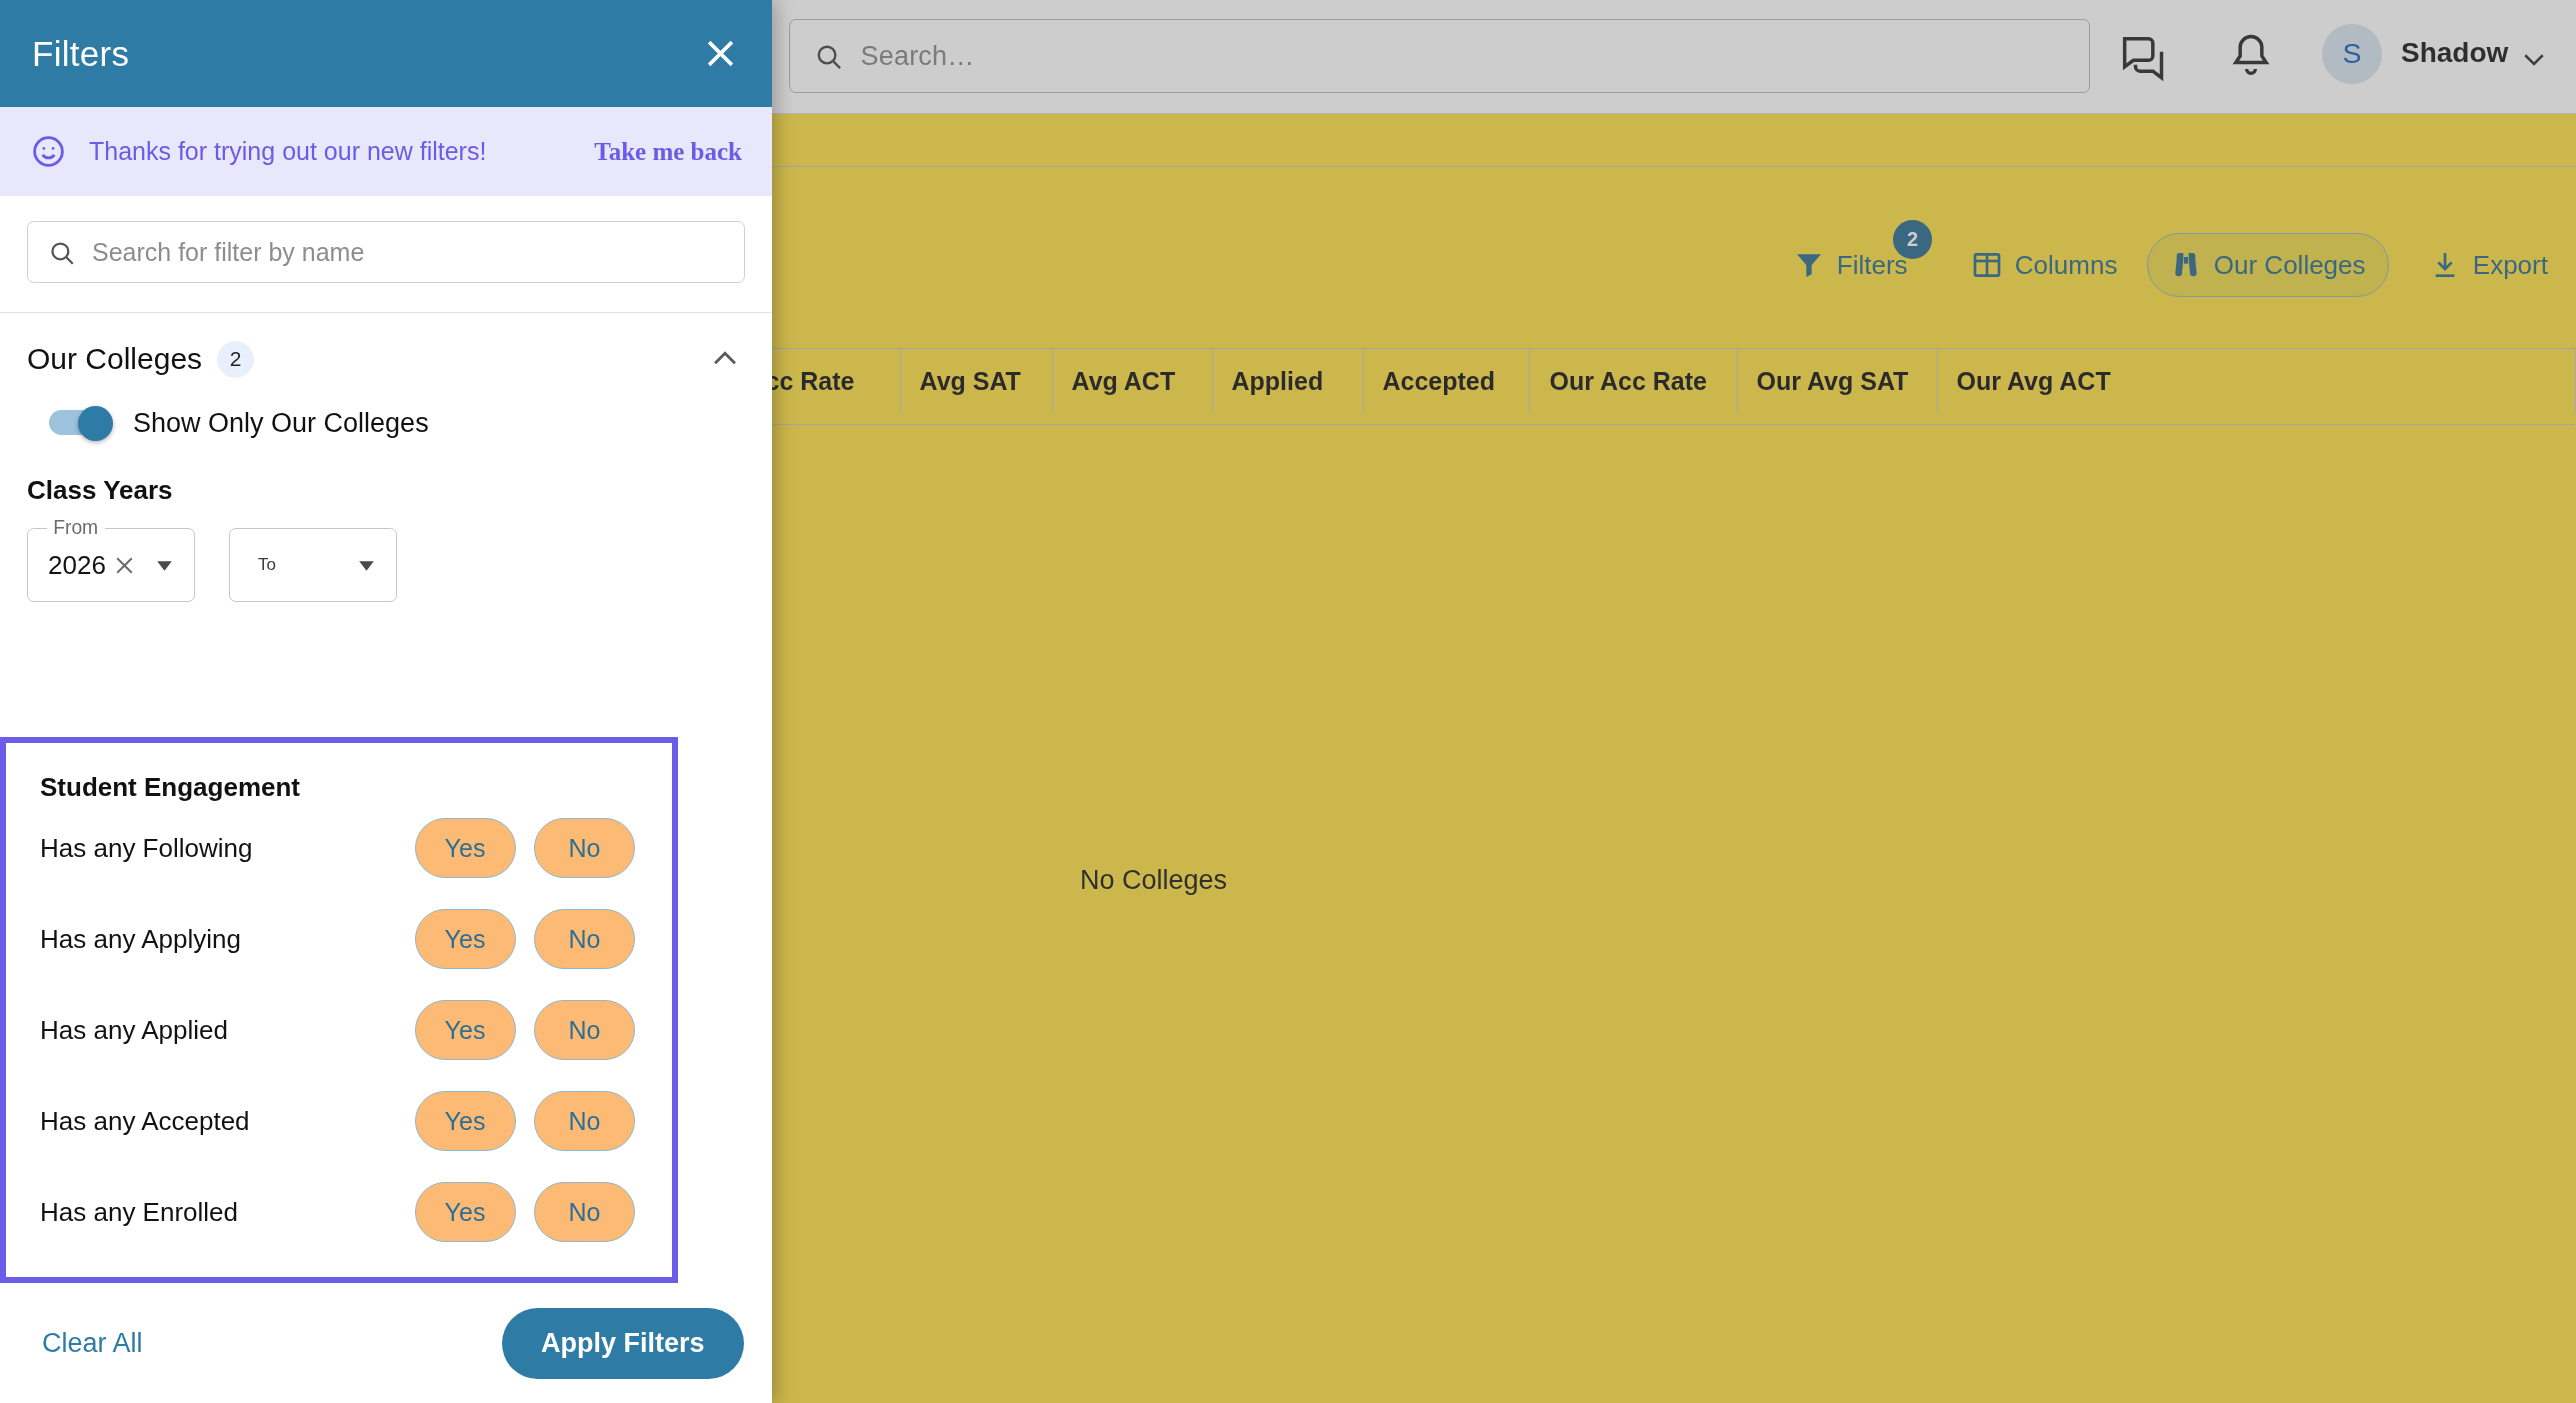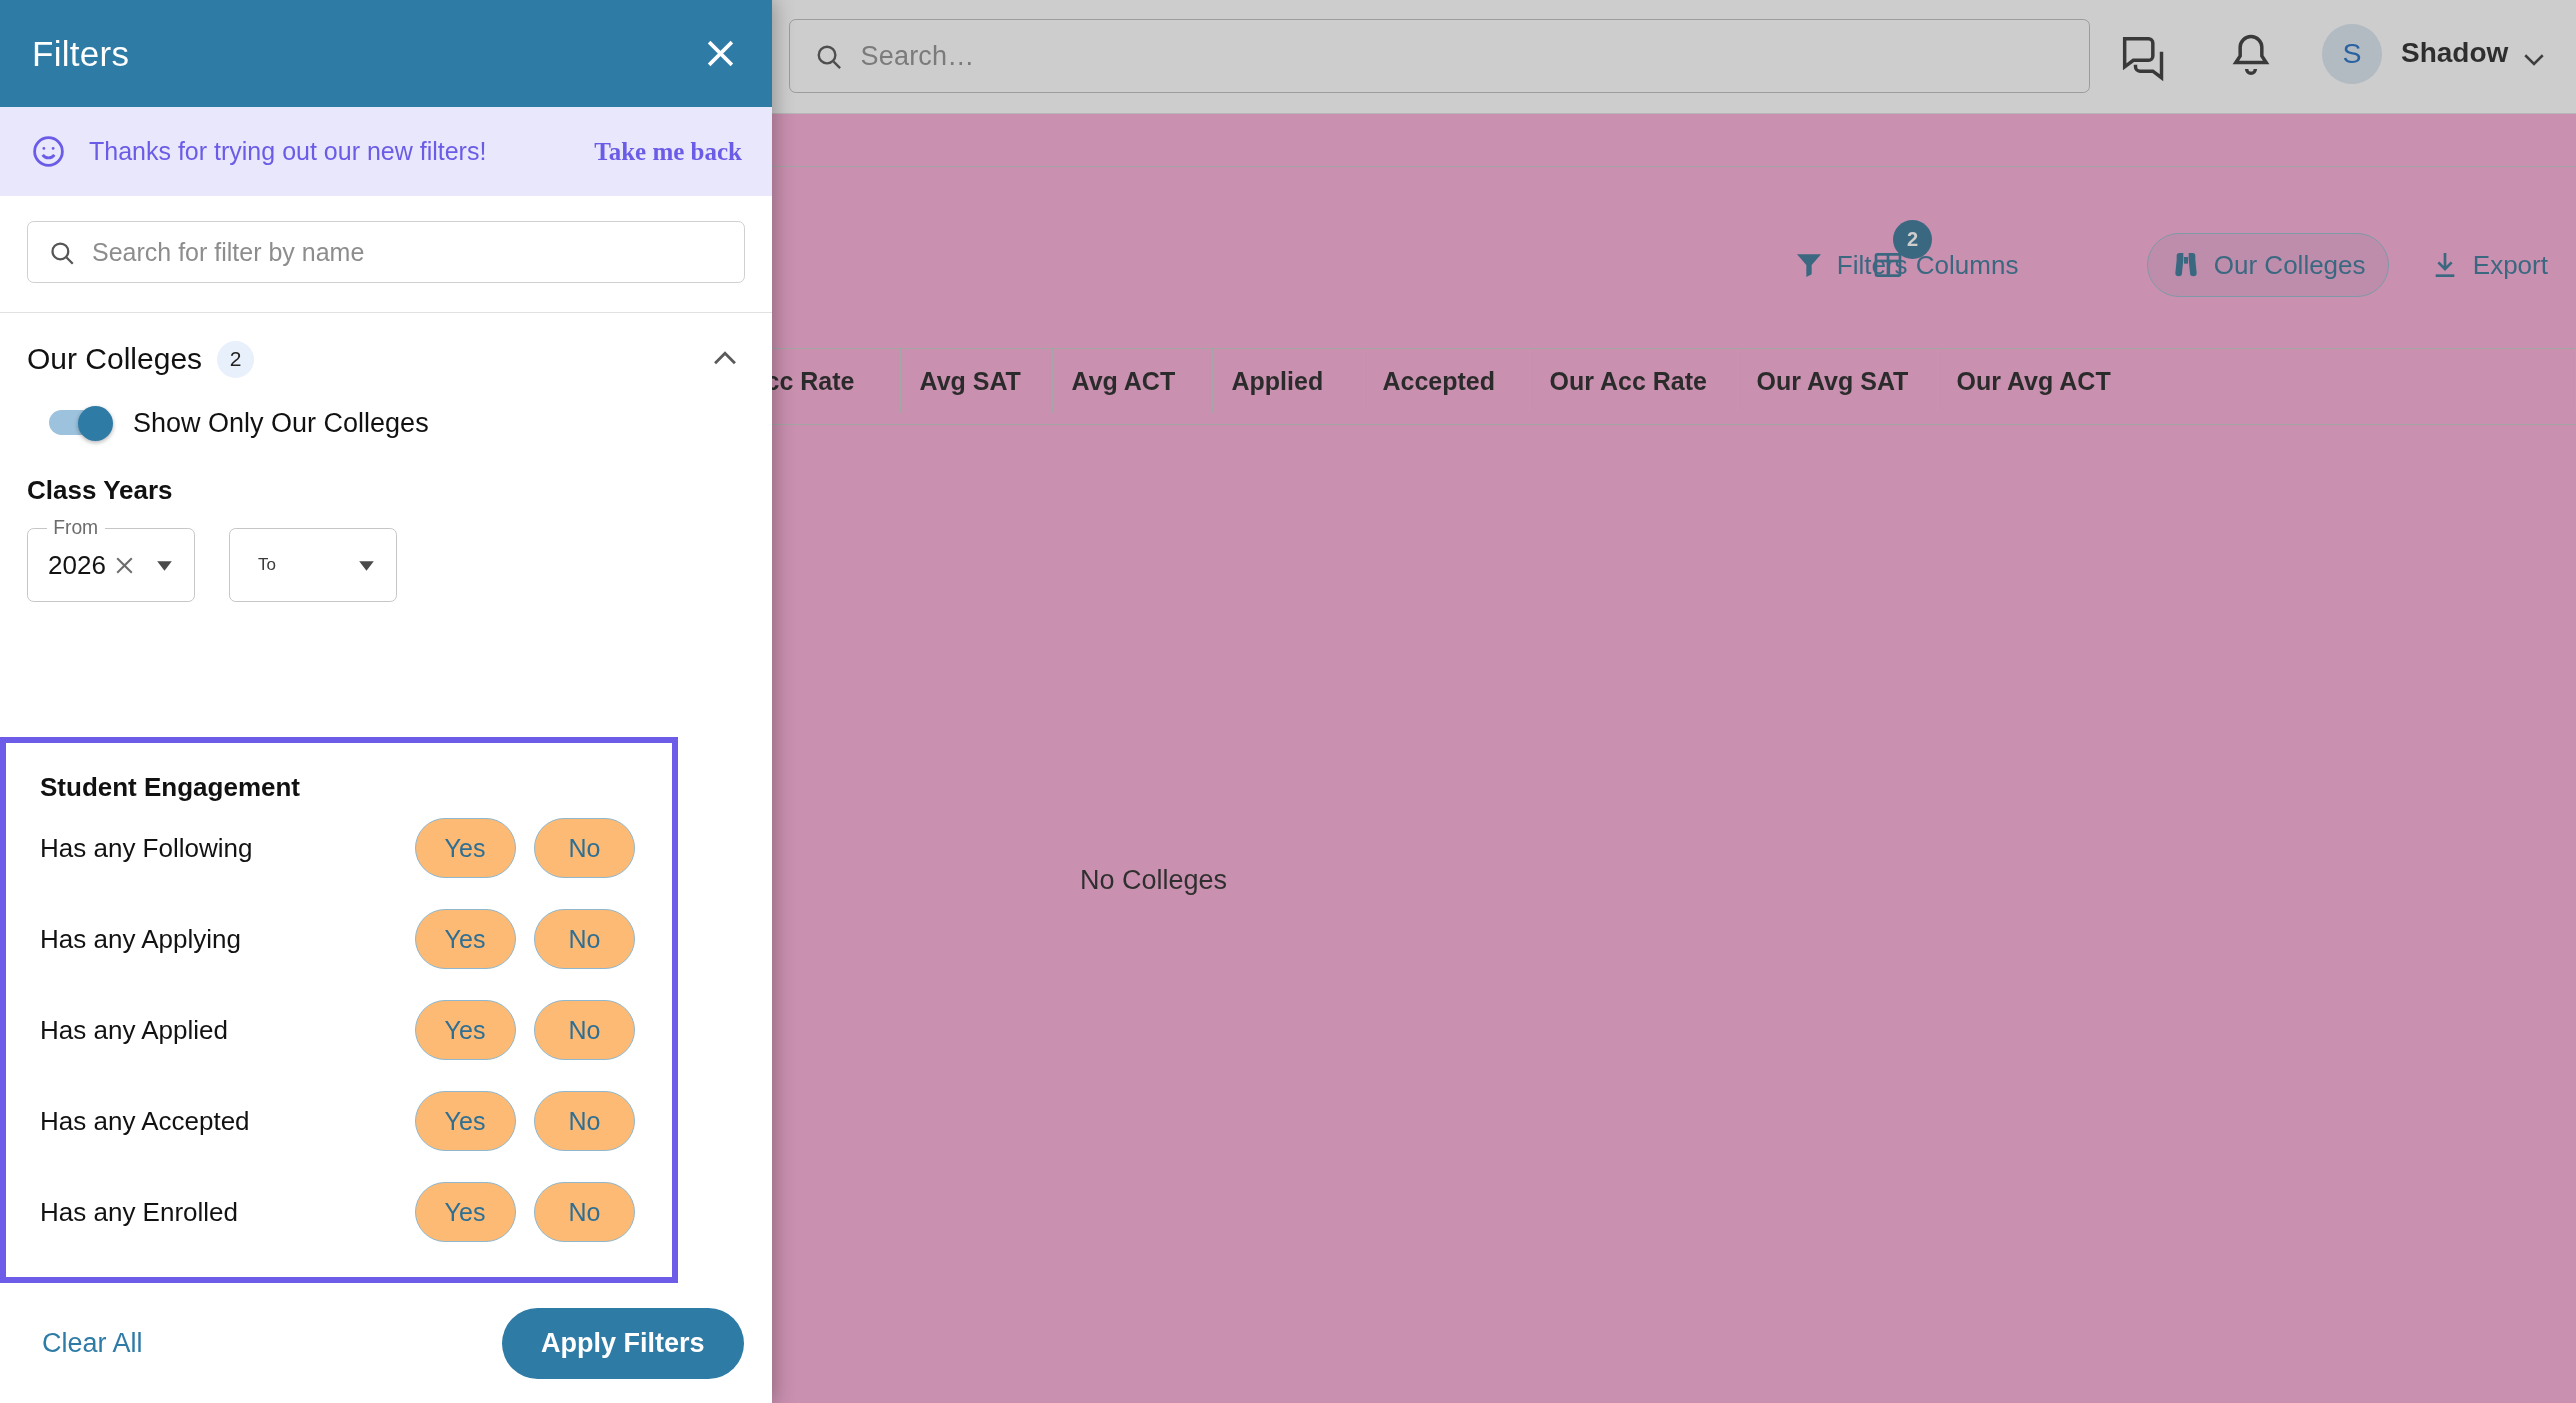--- a/index.html
+++ b/index.html
@@ -8,21 +8,21 @@
     font-family:"Liberation Sans", sans-serif;
     background:#fff;
     overflow:hidden;
     position:relative;
     -webkit-font-smoothing:antialiased;
   }
 
   
   #app-background{
     position:absolute;inset:0;
-    background:#f9a8d4;
+    background:#fde047;
   }
   .app-header{
     position:absolute;top:0;left:0;right:0;height:113px;
     background:#fff;
     display:flex;align-items:center;
   }
   .search-wrap{
     position:absolute;left:789px;top:19.3px;
     width:1301px;height:74px;
     border:0.8px solid #b9b9b9;border-radius:6.7px;
@@ -68,21 +68,21 @@
     position:absolute;top:233px;left:0;right:0;height:72px;
   }
   .tb-btn{
     position:absolute;top:0;height:64px;
     display:flex;align-items:center;gap:11.8px;
     color:#2e6f93;font-size:26px;font-weight:400;
     padding:0 15px;box-sizing:border-box;
     background:transparent;border:none;
   }
   #tb-filters{left:1778px;}
-  #tb-columns{left:1857px;}
+  #tb-columns{left:1956px;}
   #tb-ourcolleges{
     left:2147px;
     border:0.8px solid #8fb5c9;border-radius:34px;
     background:rgba(46,111,147,0.07);
     padding:0 22px;
   }
   #tb-export{left:2414px;}
   .tb-badge{
     position:absolute;left:1893px;top:-13.4px;
     width:39px;height:39px;border-radius:50%;

